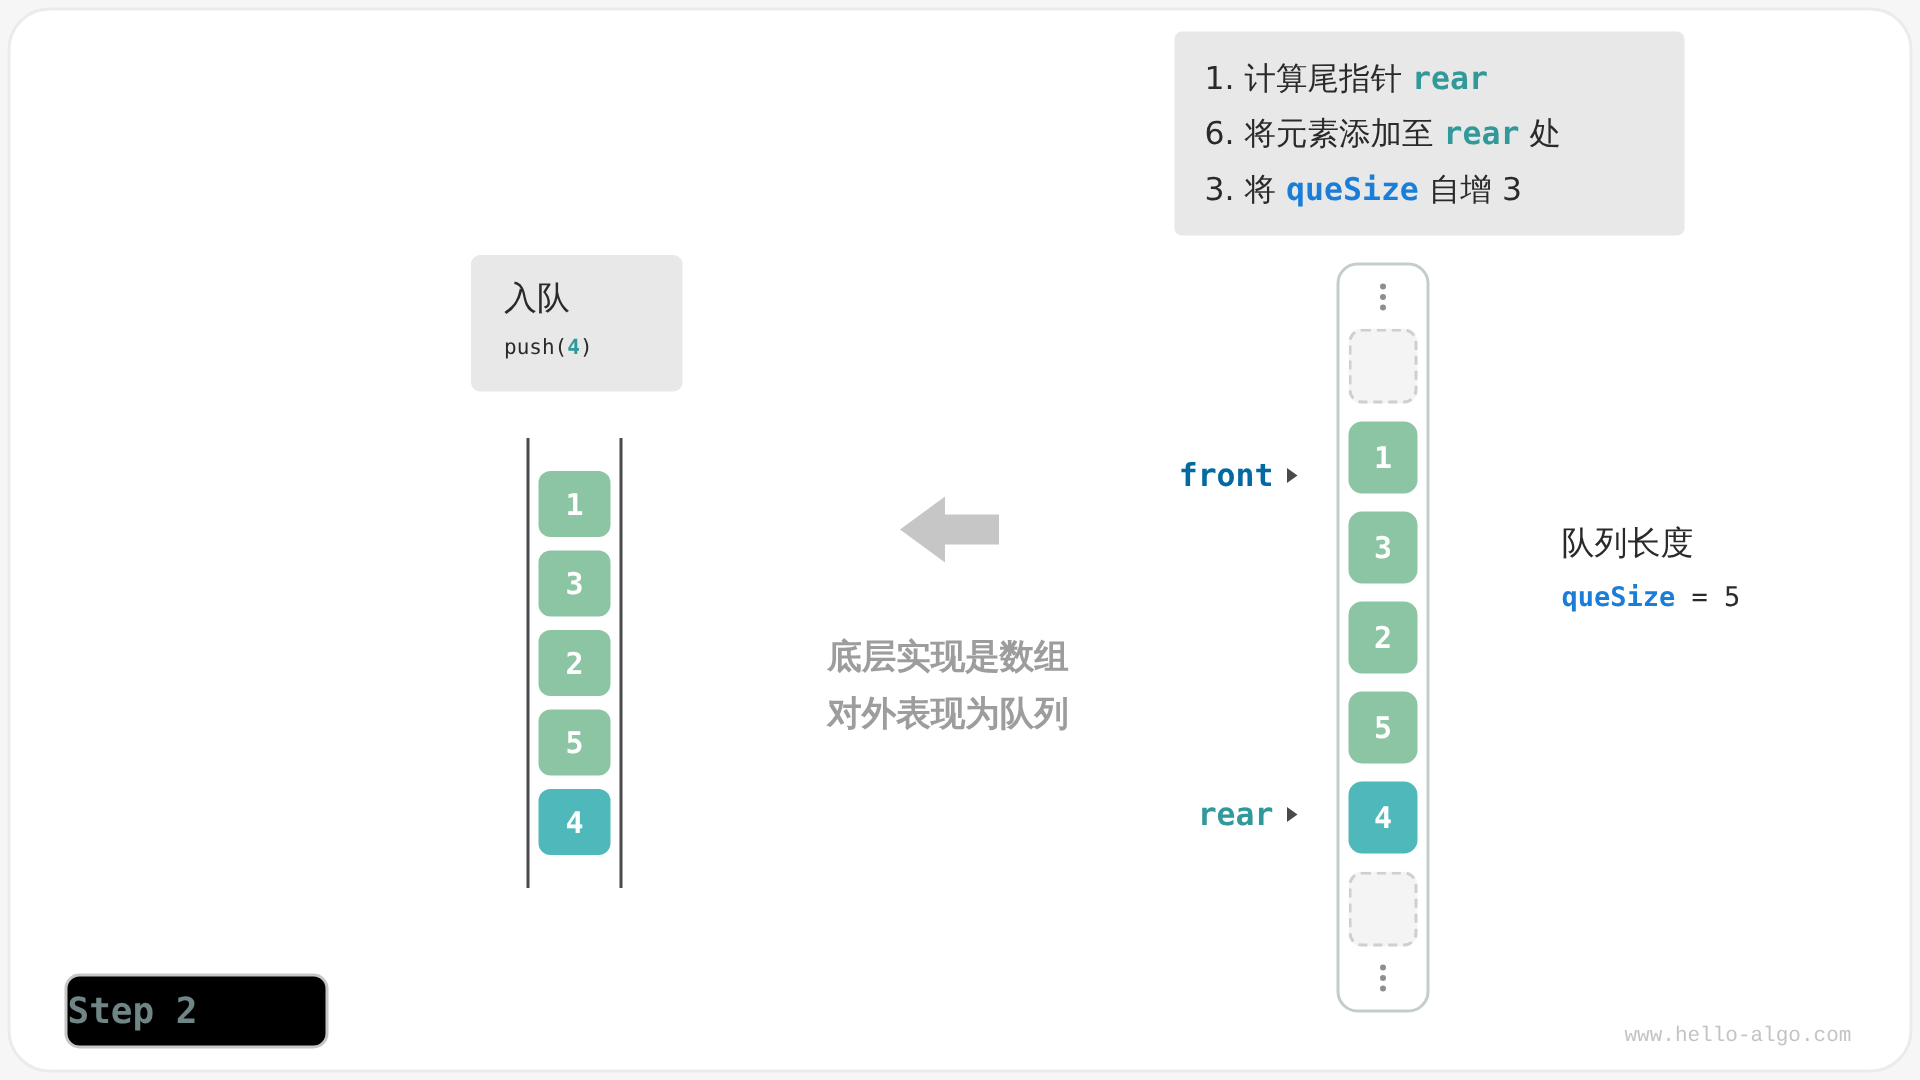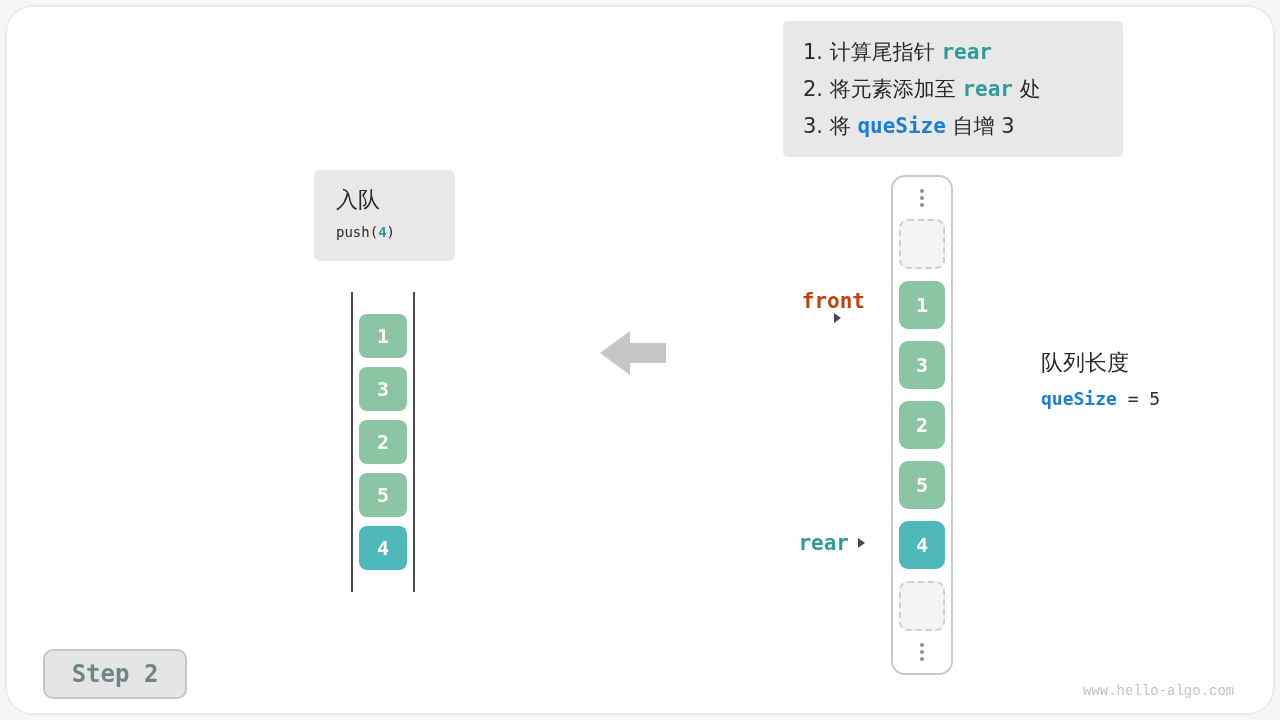--- a/index.html
+++ b/index.html
@@ -78,57 +78,57 @@
   }
   .dots { display:flex; flex-direction:column; gap:3px; align-items:center; justify-content:center; height:18px; flex:none; }
   .dots i { display:block; width:4px; height:4px; border-radius:50%; background:#8f8f8f; }
 
   
   .ptr {
     position:absolute; display:flex; align-items:center; height:28px;
     font-family:"DejaVu Sans Mono","Liberation Mono",monospace;
     font-weight:bold; font-size:21px;
   }
-  .ptr-front { right:408px; top:282px; color:#c2410c;flex-direction:column; }
+  .ptr-front { right:408px; top:296px; color:#0369a1; }
   .ptr-rear  { right:408px; top:522px; color:#31999a; }
   .tri {
     width:0; height:0; margin-left:9px;
     border-top:5px solid transparent; border-bottom:5px solid transparent;
     border-left:7px solid #4a4a4a;
   }
 
   
   .qlen { position:absolute; left:1034px; top:338px; font-size:22px; color:#2a2a2a; line-height:36px; }
   .qlen-code { font-family:"DejaVu Sans Mono","Liberation Mono",monospace; font-size:18px; }
   .qlen-var { font-weight:bold; color:#1a7ed8; }
 
   
   .step-badge {
-    position:absolute; left:36px; top:642px; width:144px; height:50px;
-    background:#e5e5e5; border:2px solid #c6c6c6; border-radius:10px;
-    display:flex; align-items:center; justify-content:center;
+    position:absolute; left:36px; top:642px; width:176px; height:50px;
+    background:#000000; border:2px solid #c6c6c6; border-radius:10px;
+    display:flex; align-items:center; 
     font-family:"DejaVu Sans Mono","Liberation Mono",monospace;
     font-weight:bold; font-size:24px; color:#708585;
   }
 
   
   .watermark {
     position:absolute; left:1076px; top:676px;
     font-family:Liberation Mono, monospace;
     font-size:14px; color:#c4c4c4;
   }
 </style>
 </head>
 <body>
 
 <div class="card">
 
   <div class="instr-box">
     <div><span>1. 计算尾指针 </span><span class="code code-teal">rear</span><span></span></div>
-    <div><span>2. 将元素添加至 </span><span class="code code-teal">rear</span><span> 处</span></div>
+    <div><span>6. 将元素添加至 </span><span class="code code-teal">rear</span><span> 处</span></div>
     <div><span>3. 将 </span><span class="code code-blue">queSize</span><span> 自增 3</span></div>
   </div>
 
   <div class="op-box">
     <div>入队</div>
     <div class="op-code"><span>push(</span><span class="op-arg">4</span><span>)</span></div>
   </div>
 
   <div class="lqueue">
     <div class="cell green">1</div>
@@ -137,20 +137,24 @@
     <div class="cell green">5</div>
     <div class="cell teal">4</div>
   </div>
 
   <div class="big-arrow">
     <svg width="66" height="52" viewBox="0 0 66 52" xmlns="http://www.w3.org/2000/svg">
       <polygon points="0,26 30,4 30,16 66,16 66,36 30,36 30,48" fill="#c6c6c6"></polygon>
     </svg>
   </div>
 
+  <div class="caption">
+    <div>底层实现是数组</div>
+    <div>对外表现为队列</div>
+  </div>
 
   <div class="array-col">
     <div class="dots">
         <i></i>
         <i></i>
         <i></i>
       </div>
     <div class="empty-cell"></div>
     <div class="acell green">1</div>
     <div class="acell green">3</div>

